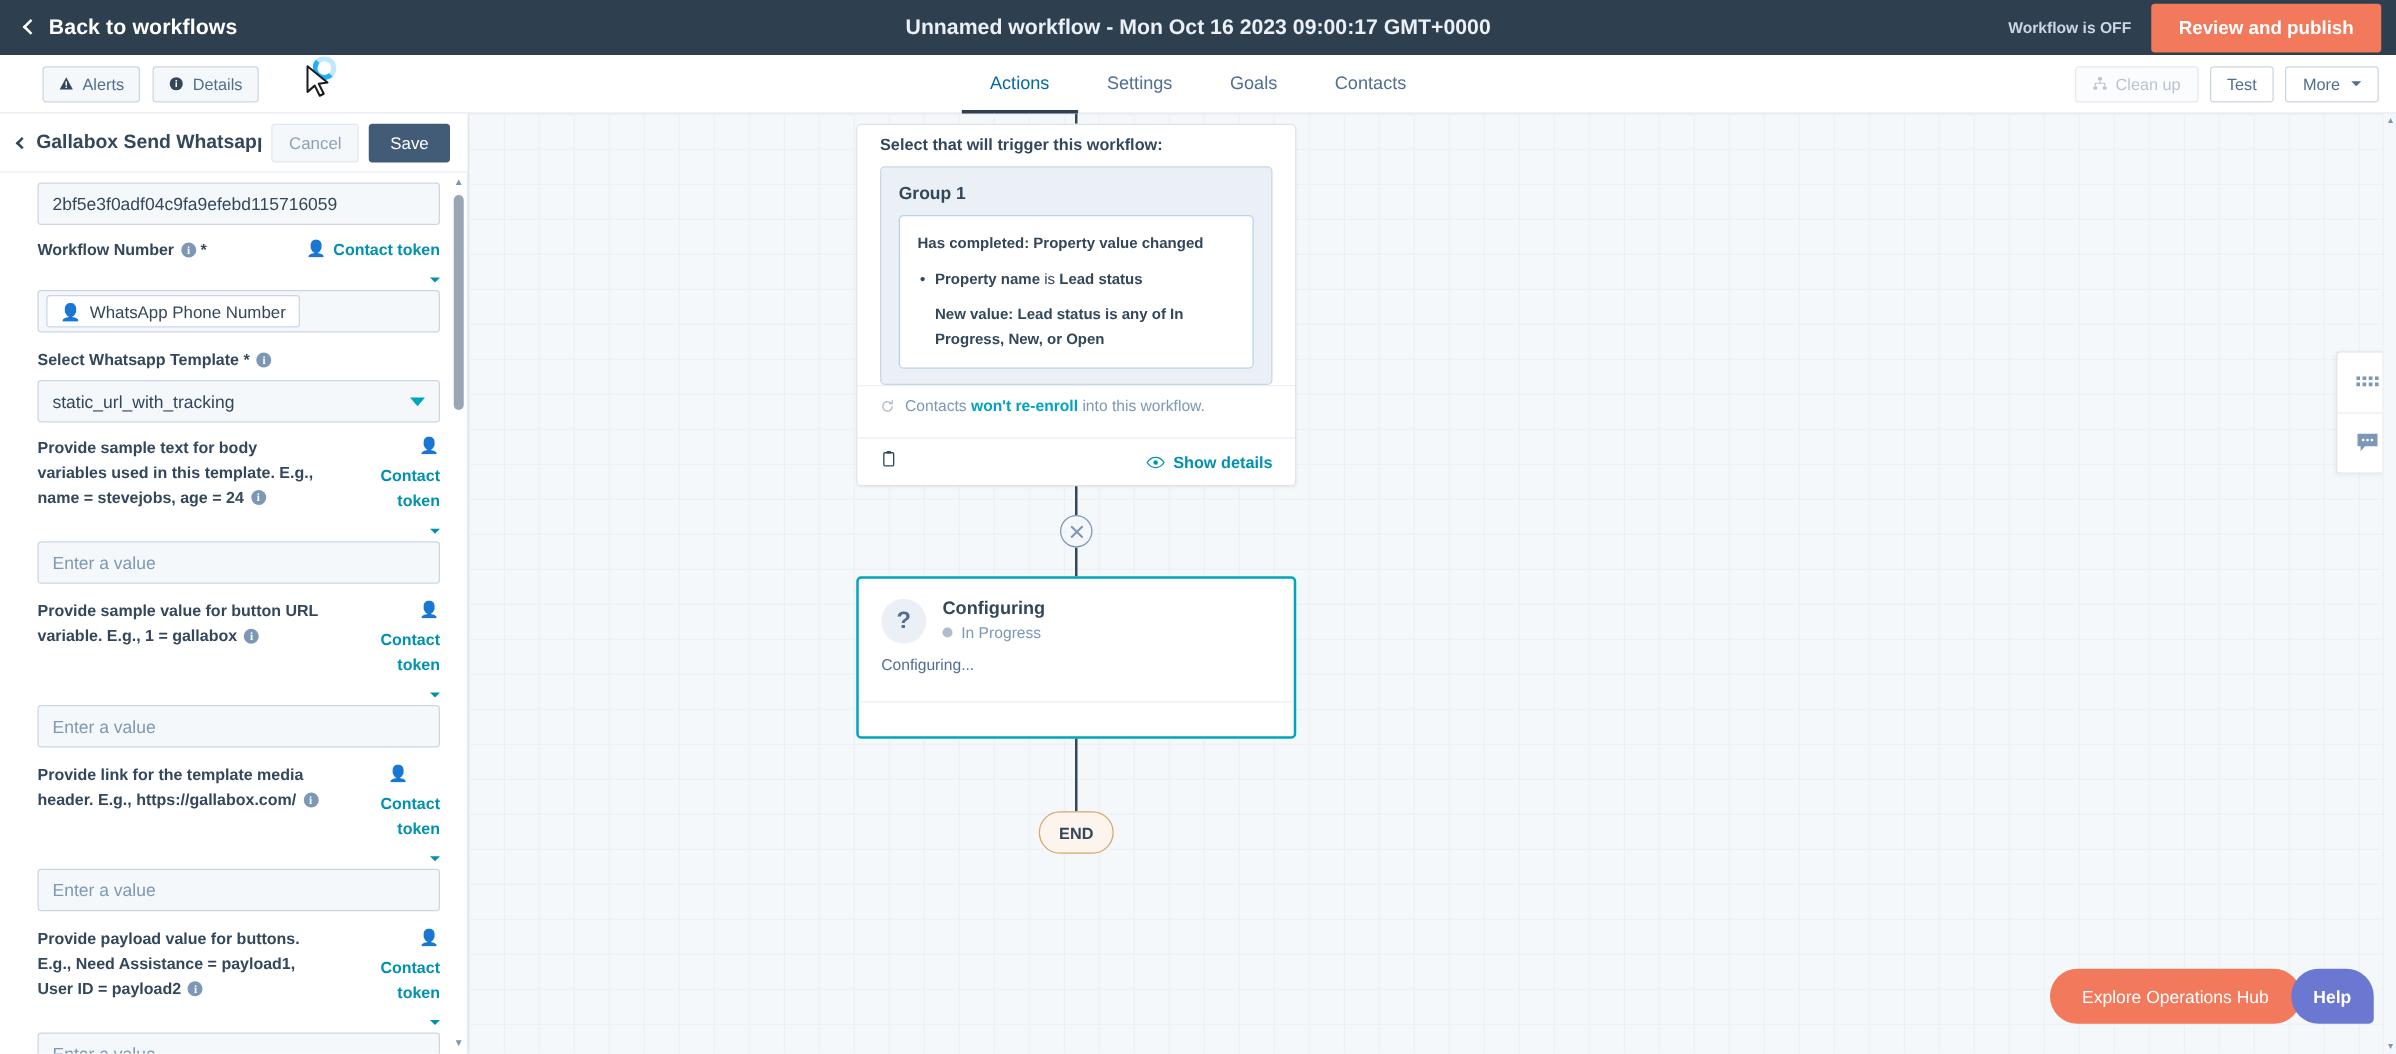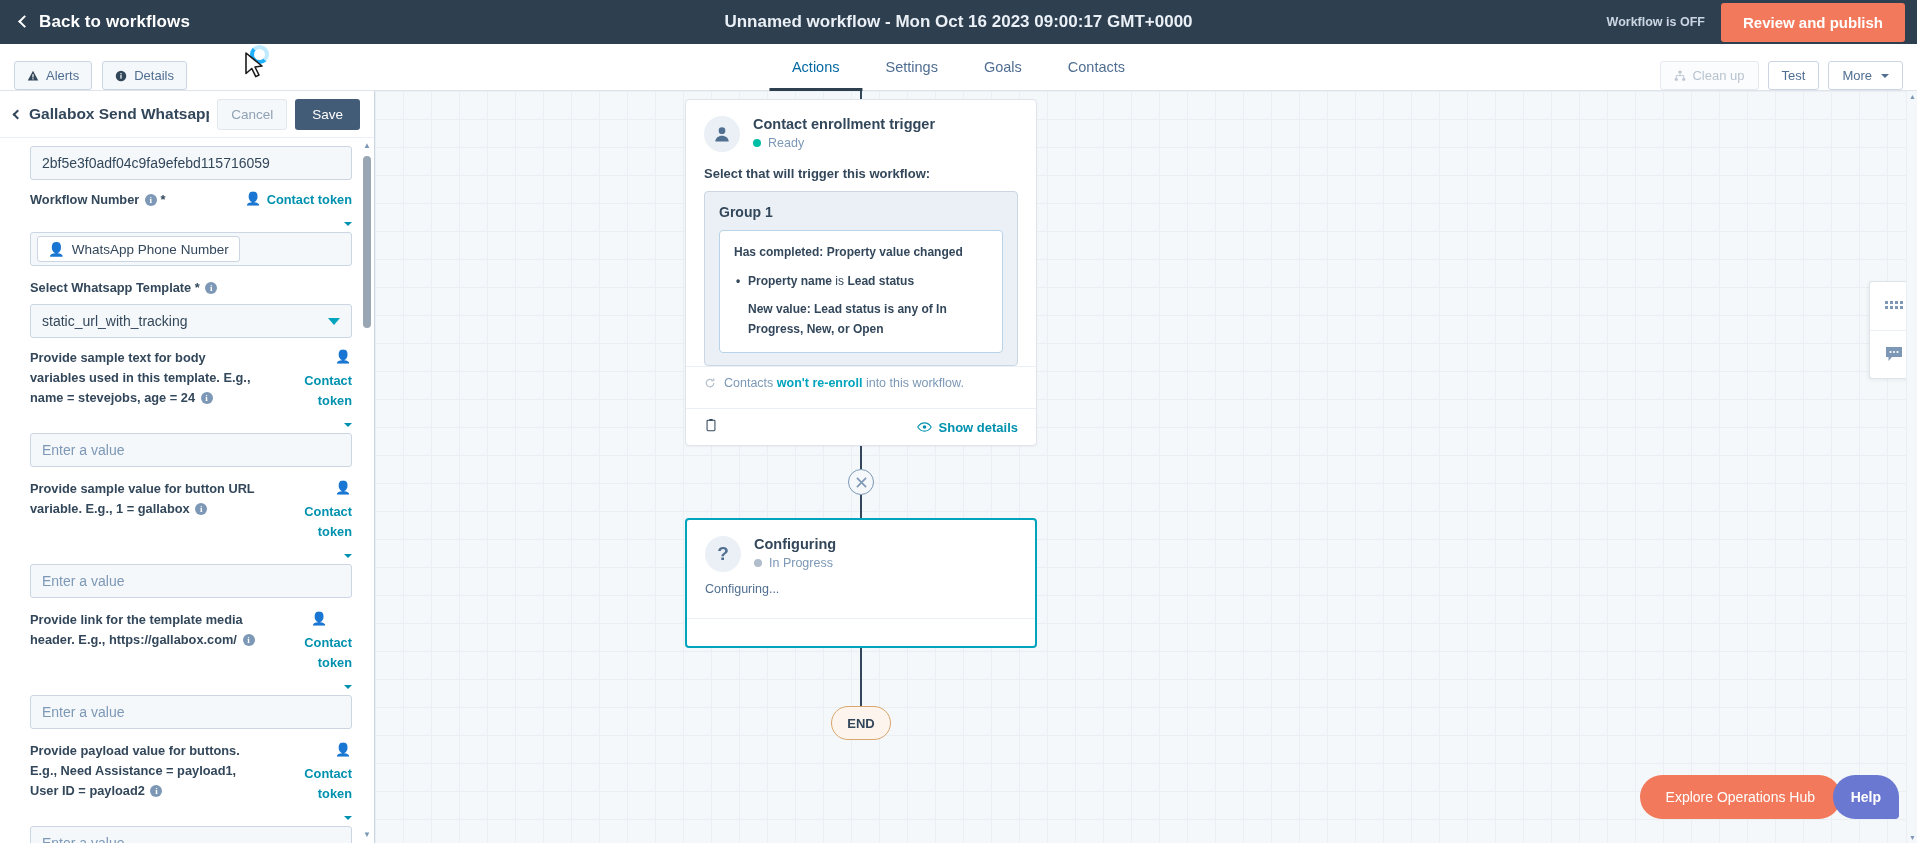--- a/index.html
+++ b/index.html
@@ -34,21 +34,21 @@
   }
   .wf-status { font-size: 12.5px; color: #cbd6e2; font-weight: 600; }
   .publish-btn {
     background: #f2795b; color: #fff; border: none; border-radius: 3px;
     font-size: 15px; font-weight: 700; padding: 11px 22px; cursor: pointer;
     font-family: "Liberation Sans", sans-serif;
   }
   
   .subbar {
     height: 47px; background: #fff; border-bottom: 1px solid #dfe3eb;
-    display: flex; align-items: flex-end; position: relative;
+    display: flex; align-items: center; position: relative; padding-left: 20px;
   }
   .subbar-left { display: flex; gap: 10px; margin-left: 14px; }
   .pill-btn {
     display: flex; align-items: center; gap: 7px;
     background: #f5f8fa; border: 1px solid #cbd6e2; border-radius: 3px;
     font-size: 13px; color: #506e91; padding: 6px 12px; cursor: pointer;
     font-family: "Liberation Sans", sans-serif; font-weight: 400;
   }
   .tabs {
     position: absolute; left: 50%; transform: translateX(-50%);
@@ -474,35 +474,20 @@
       </div>
     </div>
   </div>
 
   <div class="canvas">
     <div class="flow">
 
       <div class="connector" style="height:8px;"></div>
 
       <div class="card">
-        <div class="card-head">
-          <div class="avatar">
-            <svg width="20" height="20" viewBox="0 0 24 24">
-                <circle cx="12" cy="8" r="4" fill="#516f90"></circle>
-                <path d="M4 21c0-4.4 3.6-7 8-7s8 2.6 8 7z" fill="#516f90"></path>
-              </svg>
-          </div>
-          <div>
-            <div class="card-title">Contact enrollment trigger</div>
-            <div class="status-row">
-              <span class="dot" style="background:#00bda5;"></span>
-              <span class="status-txt">Ready</span>
-            </div>
-          </div>
-        </div>
         <div class="card-body">
           <div class="events-lbl">Select that will trigger this workflow:</div>
           <div class="group-box">
             <div class="group-title">Group 1</div>
             <div class="cond-box">
               <div class="cond-head">Has completed: Property value changed</div>
               <div class="cond-item">
                 <span>Property name</span><span class="lite"> is </span><span>Lead status</span>
               </div>
               <div class="cond-sub">

